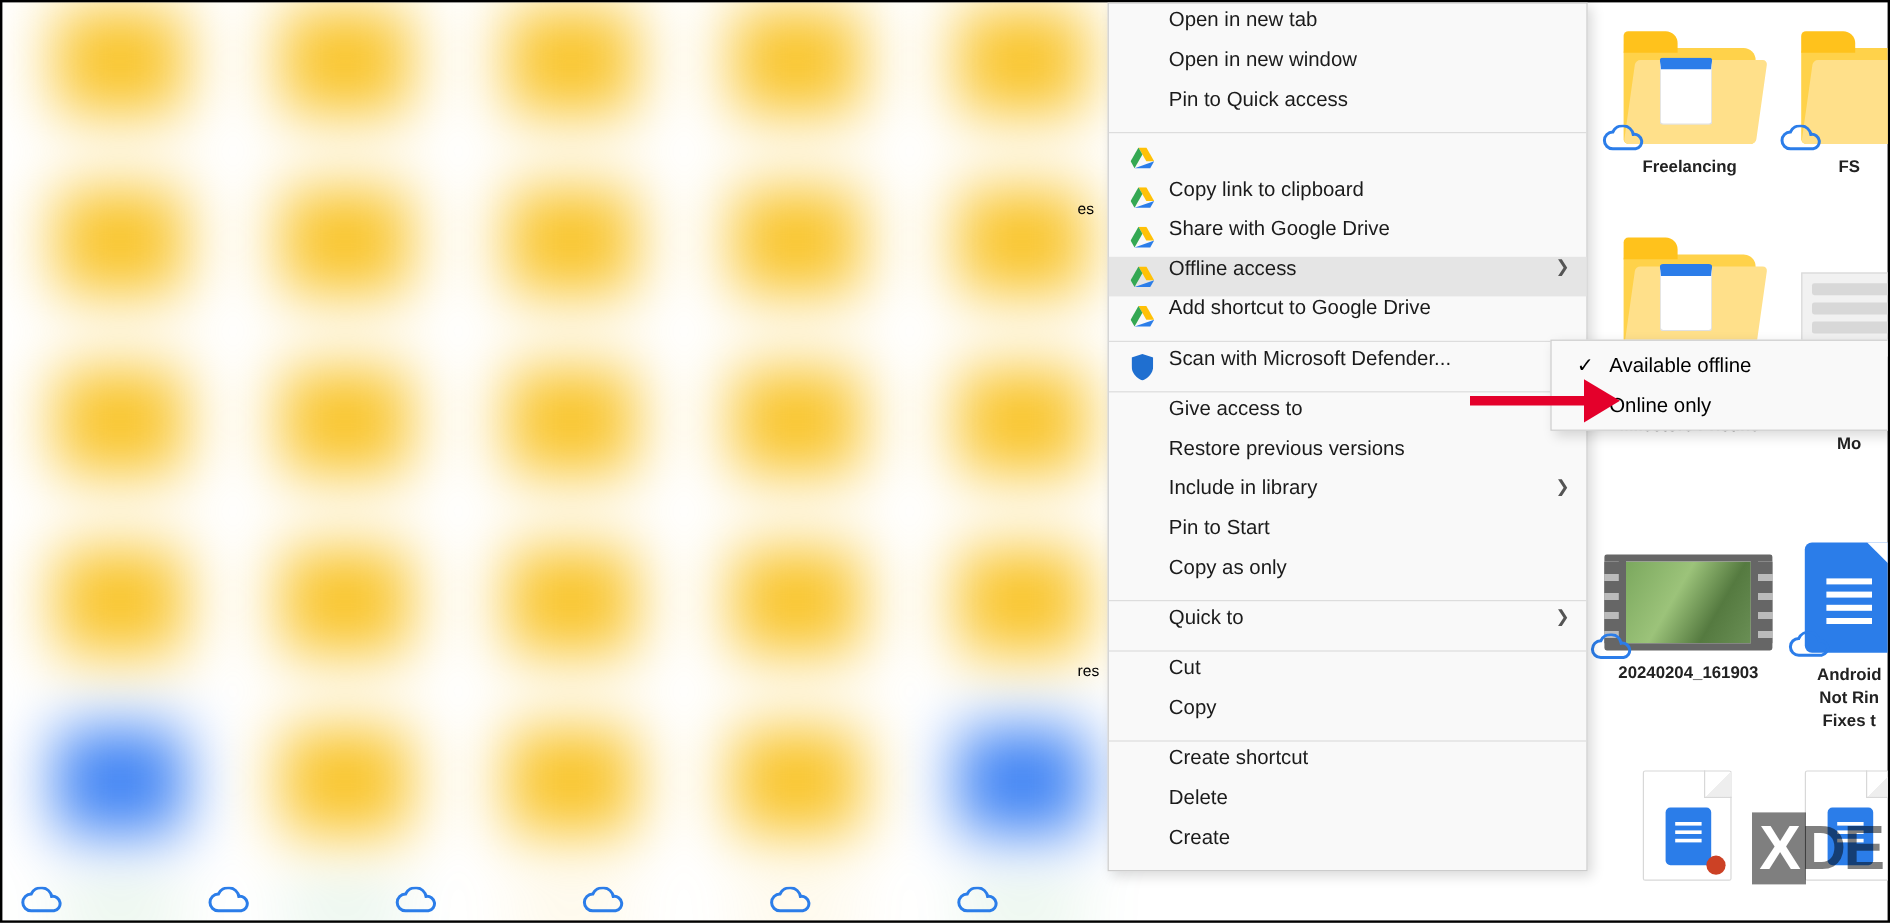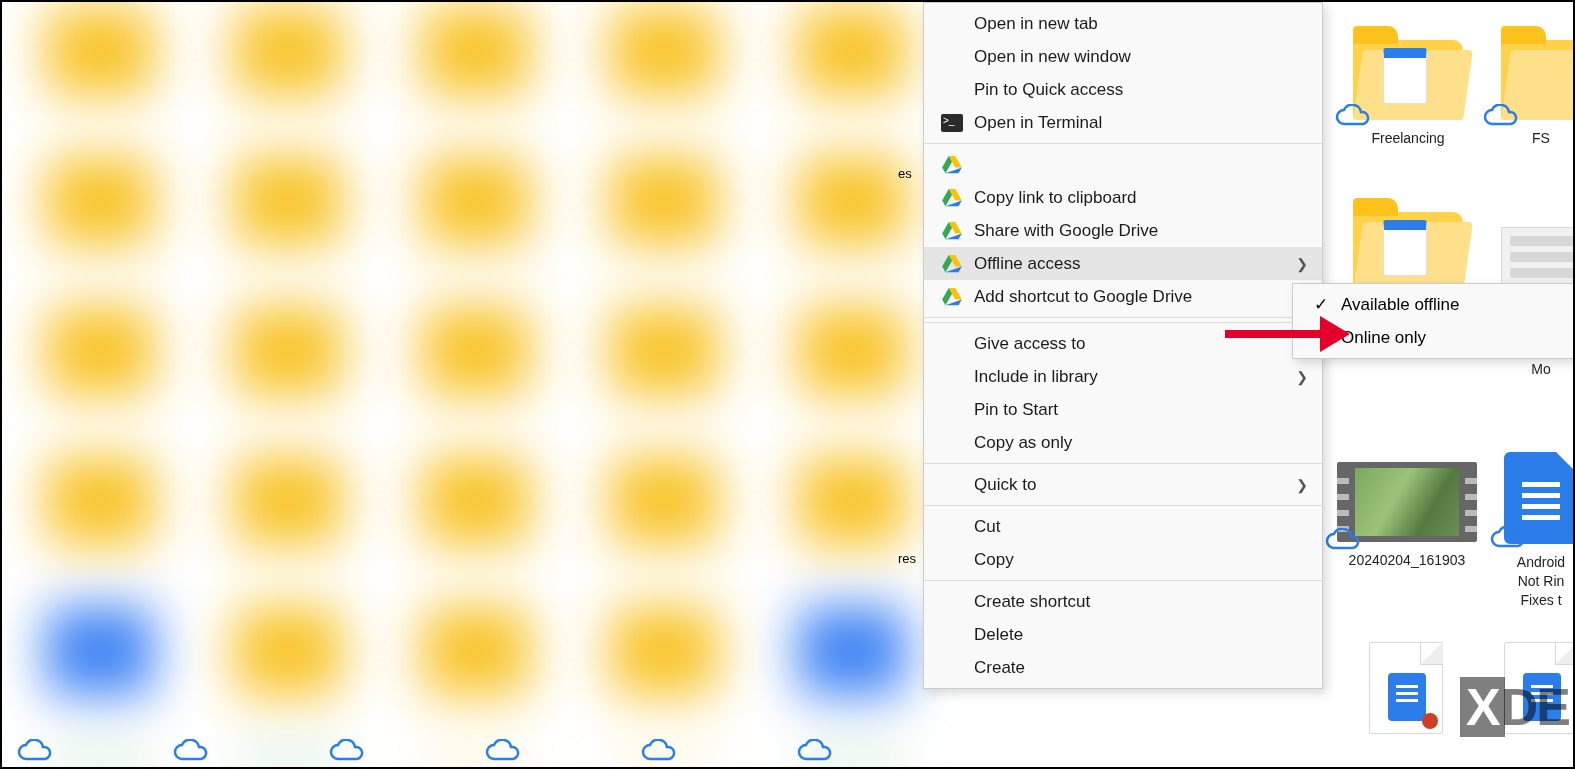--- a/index.html
+++ b/index.html
@@ -45,20 +45,21 @@
     z-index: 3;
   }
 
   
   .right-items {
     position: absolute;
     top: 0; right: 0;
     width: 250px;
     height: 738px;
     z-index: 2;
+    font-weight: bold;
   }
   .file-item {
     position: absolute;
     width: 150px;
     text-align: center;
     font-size: 14px;
     color: #222;
   }
   .file-item .label {
     margin-top: 6px;
@@ -228,21 +229,20 @@
     background: #f9f9f9;
     border: 1px solid #ccc;
     box-shadow: 4px 4px 10px rgba(0,0,0,0.15);
     z-index: 10;
     font-size: 17px;
     color: #1b1b1b;
     padding: 4px 0;
   }
   .ctx-item {
     display: flex;
-    align-items: center;
     height: 33px;
     padding: 0 14px 0 14px;
     cursor: default;
     position: relative;
   }
   .ctx-item .ico-slot {
     width: 28px;
     display: flex;
     align-items: center;
     justify-content: center;
@@ -522,26 +522,20 @@
       <span class="txt">Open in new tab</span>
   </div>
   <div class="ctx-item">
     <span class="ico-slot"></span>
       <span class="txt">Open in new window</span>
   </div>
   <div class="ctx-item">
     <span class="ico-slot"></span>
       <span class="txt">Pin to Quick access</span>
   </div>
-  <div class="ctx-item">
-    <span class="ico-slot">
-        <span class="ico-terminal"></span>
-      </span>
-    <span class="txt">Open in Terminal</span>
-  </div>
   <div class="ctx-sep"></div>
   <div class="ctx-item">
     <span class="ico-slot">
         <span class="ico-gdrive">
           <svg viewBox="0 0 24 22">
             <polygon points="8,0 16,0 24,14 16,14" fill="#ffc107"></polygon>
             <polygon points="0,14 8,0 12,7 4,21" fill="#34a853"></polygon>
             <polygon points="4,21 24,14 20,21" fill="#2b7de9"></polygon>
           </svg>
         </span>
@@ -590,25 +584,39 @@
           <svg viewBox="0 0 24 22">
             <polygon points="8,0 16,0 24,14 16,14" fill="#ffc107"></polygon>
             <polygon points="0,14 8,0 12,7 4,21" fill="#34a853"></polygon>
             <polygon points="4,21 24,14 20,21" fill="#2b7de9"></polygon>
           </svg>
         </span>
       </span>
     <span class="txt">Add shortcut to Google Drive</span>
   </div>
   <div class="ctx-sep"></div>
+  <div class="ctx-item">
+    <span class="ico-slot">
+        <span class="ico-shield">
+          <svg viewBox="0 0 18 22">
+            <path d="M9 0l9 3v7c0 6-4 10-9 12C4 20 0 16 0 10V3z" fill="#1f6fd0"></path>
+          </svg>
+        </span>
+      </span>
+    <span class="txt">Scan with Microsoft Defender...</span>
+  </div>
   <div class="ctx-sep"></div>
   <div class="ctx-item">
     <span class="ico-slot"></span>
       <span class="txt">Give access to</span>
     <span class="chev">❯</span>
+  </div>
+  <div class="ctx-item">
+    <span class="ico-slot"></span>
+      <span class="txt">Restore previous versions</span>
   </div>
   <div class="ctx-item">
     <span class="ico-slot"></span>
       <span class="txt">Include in library</span>
     <span class="chev">❯</span>
   </div>
   <div class="ctx-item">
     <span class="ico-slot"></span>
       <span class="txt">Pin to Start</span>
   </div>

